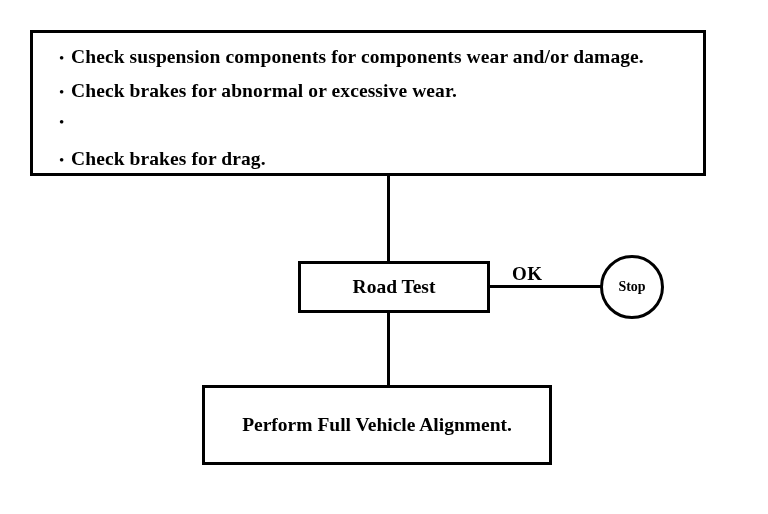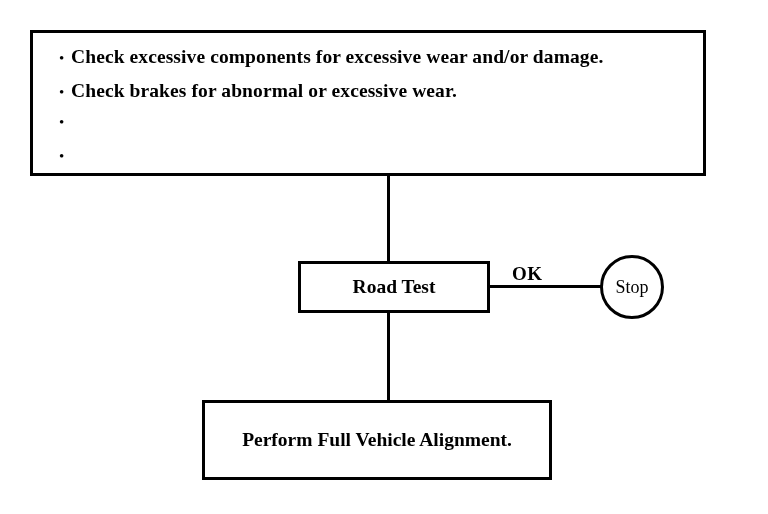--- a/index.html
+++ b/index.html
@@ -97,43 +97,43 @@
   }
   #road-test-label {
     font-size: 19.5px;
     font-weight: 600;
     line-height: 1;
   }
 
   
   #alignment-box {
     left: 202px;
-    top: 400px;
+    top: 385px;
     width: 350px;
     height: 80px;
     display: flex;
     align-items: center;
     justify-content: center;
   }
   #alignment-label {
     font-size: 19.5px;
     font-weight: 600;
     line-height: 1;
   }
 
   
   #stop-circle {
     left: 600px;
     top: 255px;
     width: 64px;
     height: 64px;
   }
   #stop-label {
-    font-size: 18px;
-    font-weight: 400;
+    font-size: 14px;
+    font-weight: 700;
     line-height: 1;
   }
 
   
   #ok-label {
     position: absolute;
     left: 512px;
     top: 264px;
     font-size: 19px;
     font-weight: 600;
@@ -148,34 +148,35 @@
 </style>
 </head>
 <body>
 
 <div id="canvas">
 
   <div class="node-box" id="checklist-box">
 
     <div class="checklist-row">
       <span class="checklist-bullet">•</span>
-      <span class="checklist-text">Check excessive components for excessive wear and/or damage.</span>
+      <span class="checklist-text">Check suspension components for components wear and/or damage.</span>
     </div>
 
     <div class="checklist-row">
       <span class="checklist-bullet">•</span>
       <span class="checklist-text">Check brakes for abnormal or excessive wear.</span>
     </div>
 
     <div class="checklist-row">
       <span class="checklist-bullet">•</span>
     </div>
 
     <div class="checklist-row">
       <span class="checklist-bullet">•</span>
+      <span class="checklist-text">Check brakes for drag.</span>
     </div>
 
   </div>
 
   <div class="connector-v" id="edge-checklist-to-roadtest"></div>
 
   <div class="connector-v" id="edge-roadtest-to-alignment"></div>
 
   <div class="connector-h" id="edge-roadtest-to-stop"></div>
 

